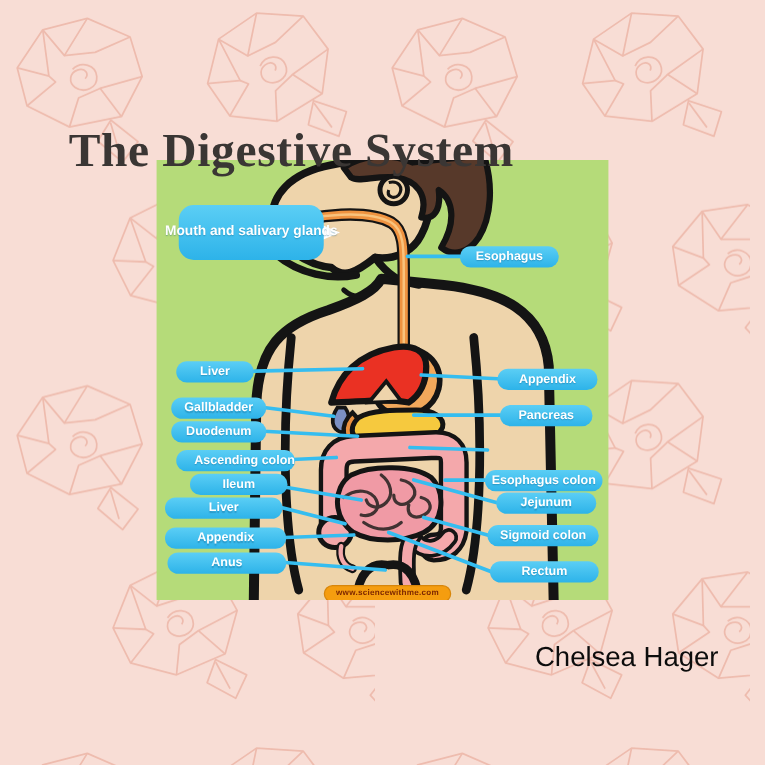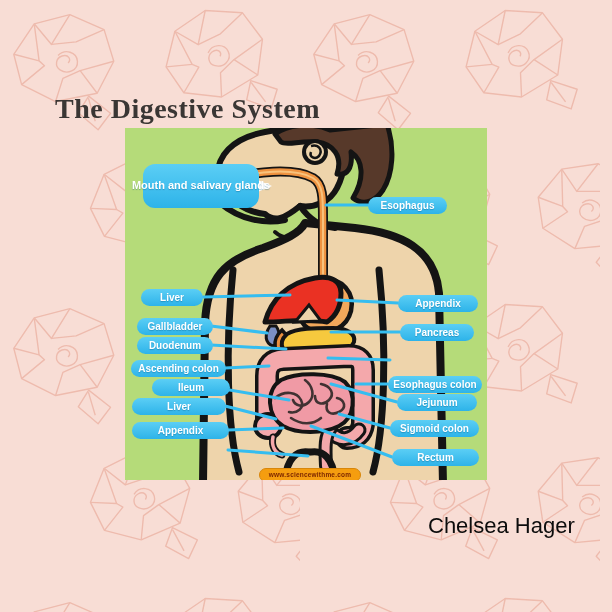--- a/index.html
+++ b/index.html
@@ -5,21 +5,21 @@
   html,body{margin:0;padding:0;}
   .page{
     position:relative;width:612px;height:612px;overflow:hidden;
     background:#f8ddd5;
     font-family:"Liberation Sans",sans-serif;
   }
   .rose-bg{position:absolute;left:0;top:0;z-index:0;}
   .page-title{
     position:absolute;left:55px;top:74px;z-index:2;
     font-family:"Liberation Serif",serif;font-weight:bold;
-    font-size:28px;color:#3a3634;letter-spacing:.5px;white-space:nowrap;
+    font-size:38px;color:#3a3634;letter-spacing:.5px;white-space:nowrap;
   }
   .author{
     position:absolute;left:428px;top:513px;z-index:2;
     font-size:22px;color:#0c0c0c;white-space:nowrap;
   }
   .diagram{
     position:absolute;left:125px;top:128px;width:362px;height:352px;
     z-index:1;overflow:hidden;
   }
   .diagram svg.art{position:absolute;left:0;top:0;}
@@ -154,24 +154,25 @@
         <line x1="267" y1="329" x2="186" y2="298"></line>
       </g>
 
       <polygon points="128,50 147,58 128,66" fill="#ffffff"></polygon>
     </svg>
 
     <div class="pill two-line" style="left:18px;top:36px;width:112px;">Mouth and salivary glands</div>
     <div class="pill" style="left:16px;top:161px;width:62px;">Liver</div>
     <div class="pill" style="left:12px;top:190px;width:76px;">Gallbladder</div>
     <div class="pill" style="left:12px;top:209px;width:76px;">Duodenum</div>
-    <div class="pill" style="left:6px;top:232px;width:95px;">Ascending colon</div>
+    <div class="pill" style="left:16px;top:232px;width:95px;text-align:right;">Ascending colon</div>
     <div class="pill" style="left:27px;top:251px;width:78px;">Ileum</div>
     <div class="pill" style="left:7px;top:270px;width:94px;">Liver</div>
     <div class="pill" style="left:7px;top:294px;width:97px;">Appendix</div>
+    <div class="pill" style="left:9px;top:314px;width:95px;">Anus</div>
 
     <div class="pill" style="left:243px;top:69px;width:79px;">Esophagus</div>
     <div class="pill" style="left:273px;top:167px;width:80px;">Appendix</div>
     <div class="pill" style="left:275px;top:196px;width:74px;">Pancreas</div>
     <div class="pill" style="left:263px;top:248px;width:94px;">Esophagus colon</div>
     <div class="pill" style="left:272px;top:266px;width:80px;">Jejunum</div>
     <div class="pill" style="left:265px;top:292px;width:89px;">Sigmoid colon</div>
     <div class="pill" style="left:267px;top:321px;width:87px;">Rectum</div>
 
     <div class="banner">www.sciencewithme.com</div>

